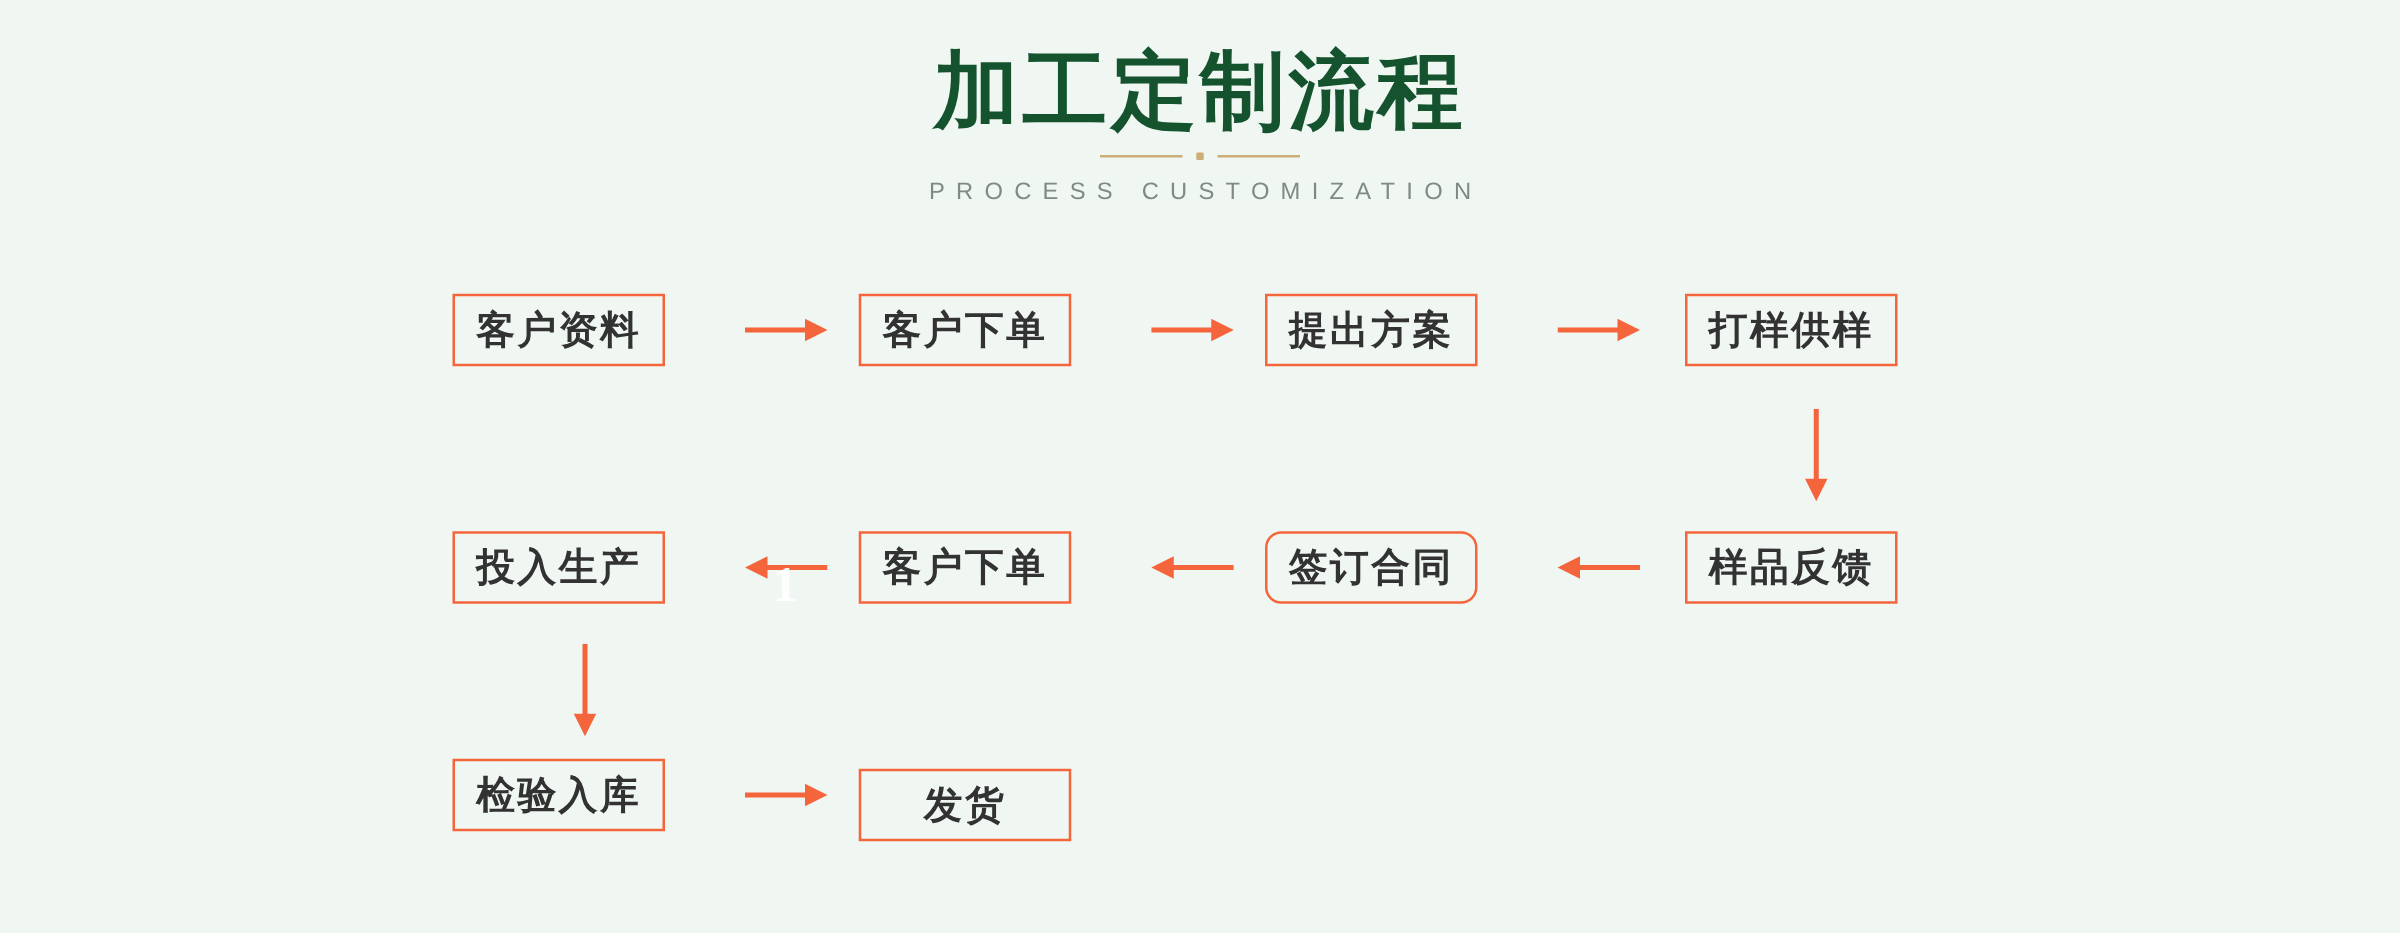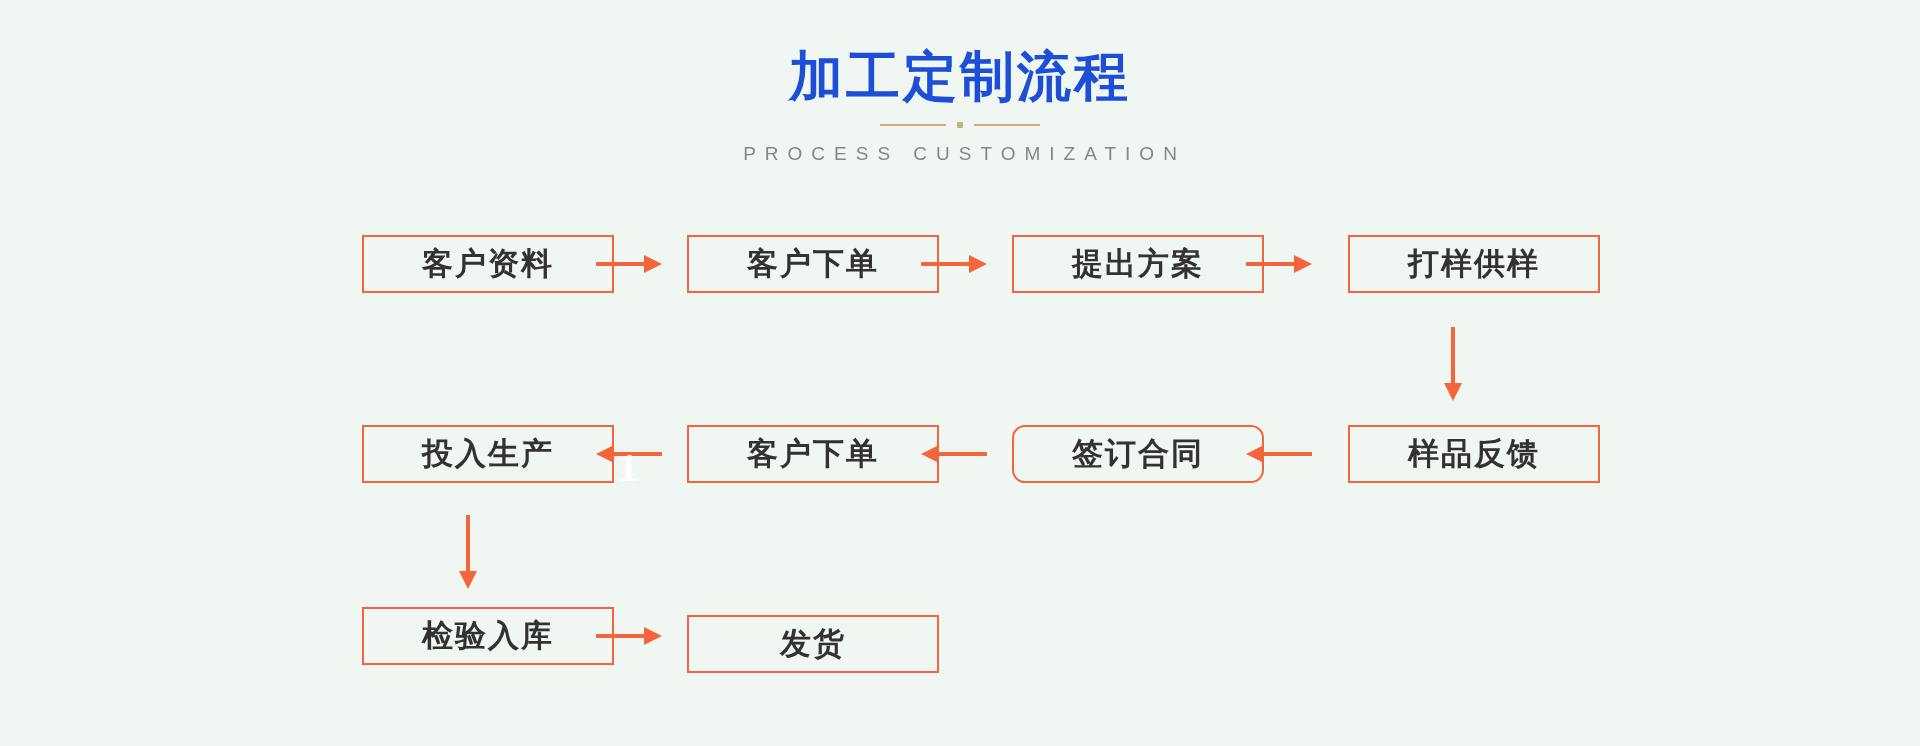--- a/index.html
+++ b/index.html
@@ -24,26 +24,26 @@
 
   
   .header {
     position: absolute;
     top: 0;
     left: 0;
     width: 1920px;
     text-align: center;
   }
   .page-title {
-    margin: 14px;
+    margin: 4px;
     padding-top: 34px;
-    font-size: 54px;
+    font-size: 68px;
     line-height: 1.05;
     font-weight: bold;
-    color: #1d4ed8;
+    color: #14532d;
     letter-spacing: 3px;
     font-family: "Liberation Sans", "DejaVu Sans", sans-serif;
   }
   .divider {
     margin: 10px auto 0 auto;
     width: 178px;
     height: 12px;
     display: flex;
     align-items: center;
     justify-content: center;
@@ -66,21 +66,21 @@
     font-weight: normal;
     color: #7e8a85;
     letter-spacing: 9px;
     text-indent: 9px;
     font-family: "Liberation Sans", "DejaVu Sans", sans-serif;
   }
 
   
   .flow-box {
     position: absolute;
-    width: 252px;
+    width: 170px;
     height: 58px;
     box-sizing: border-box;
     border: 2px solid #f4653c;
     background: #f0f7f3;
     color: #323232;
     font-size: 31px;
     font-weight: bold;
     letter-spacing: 2px;
     display: flex;
     align-items: center;

